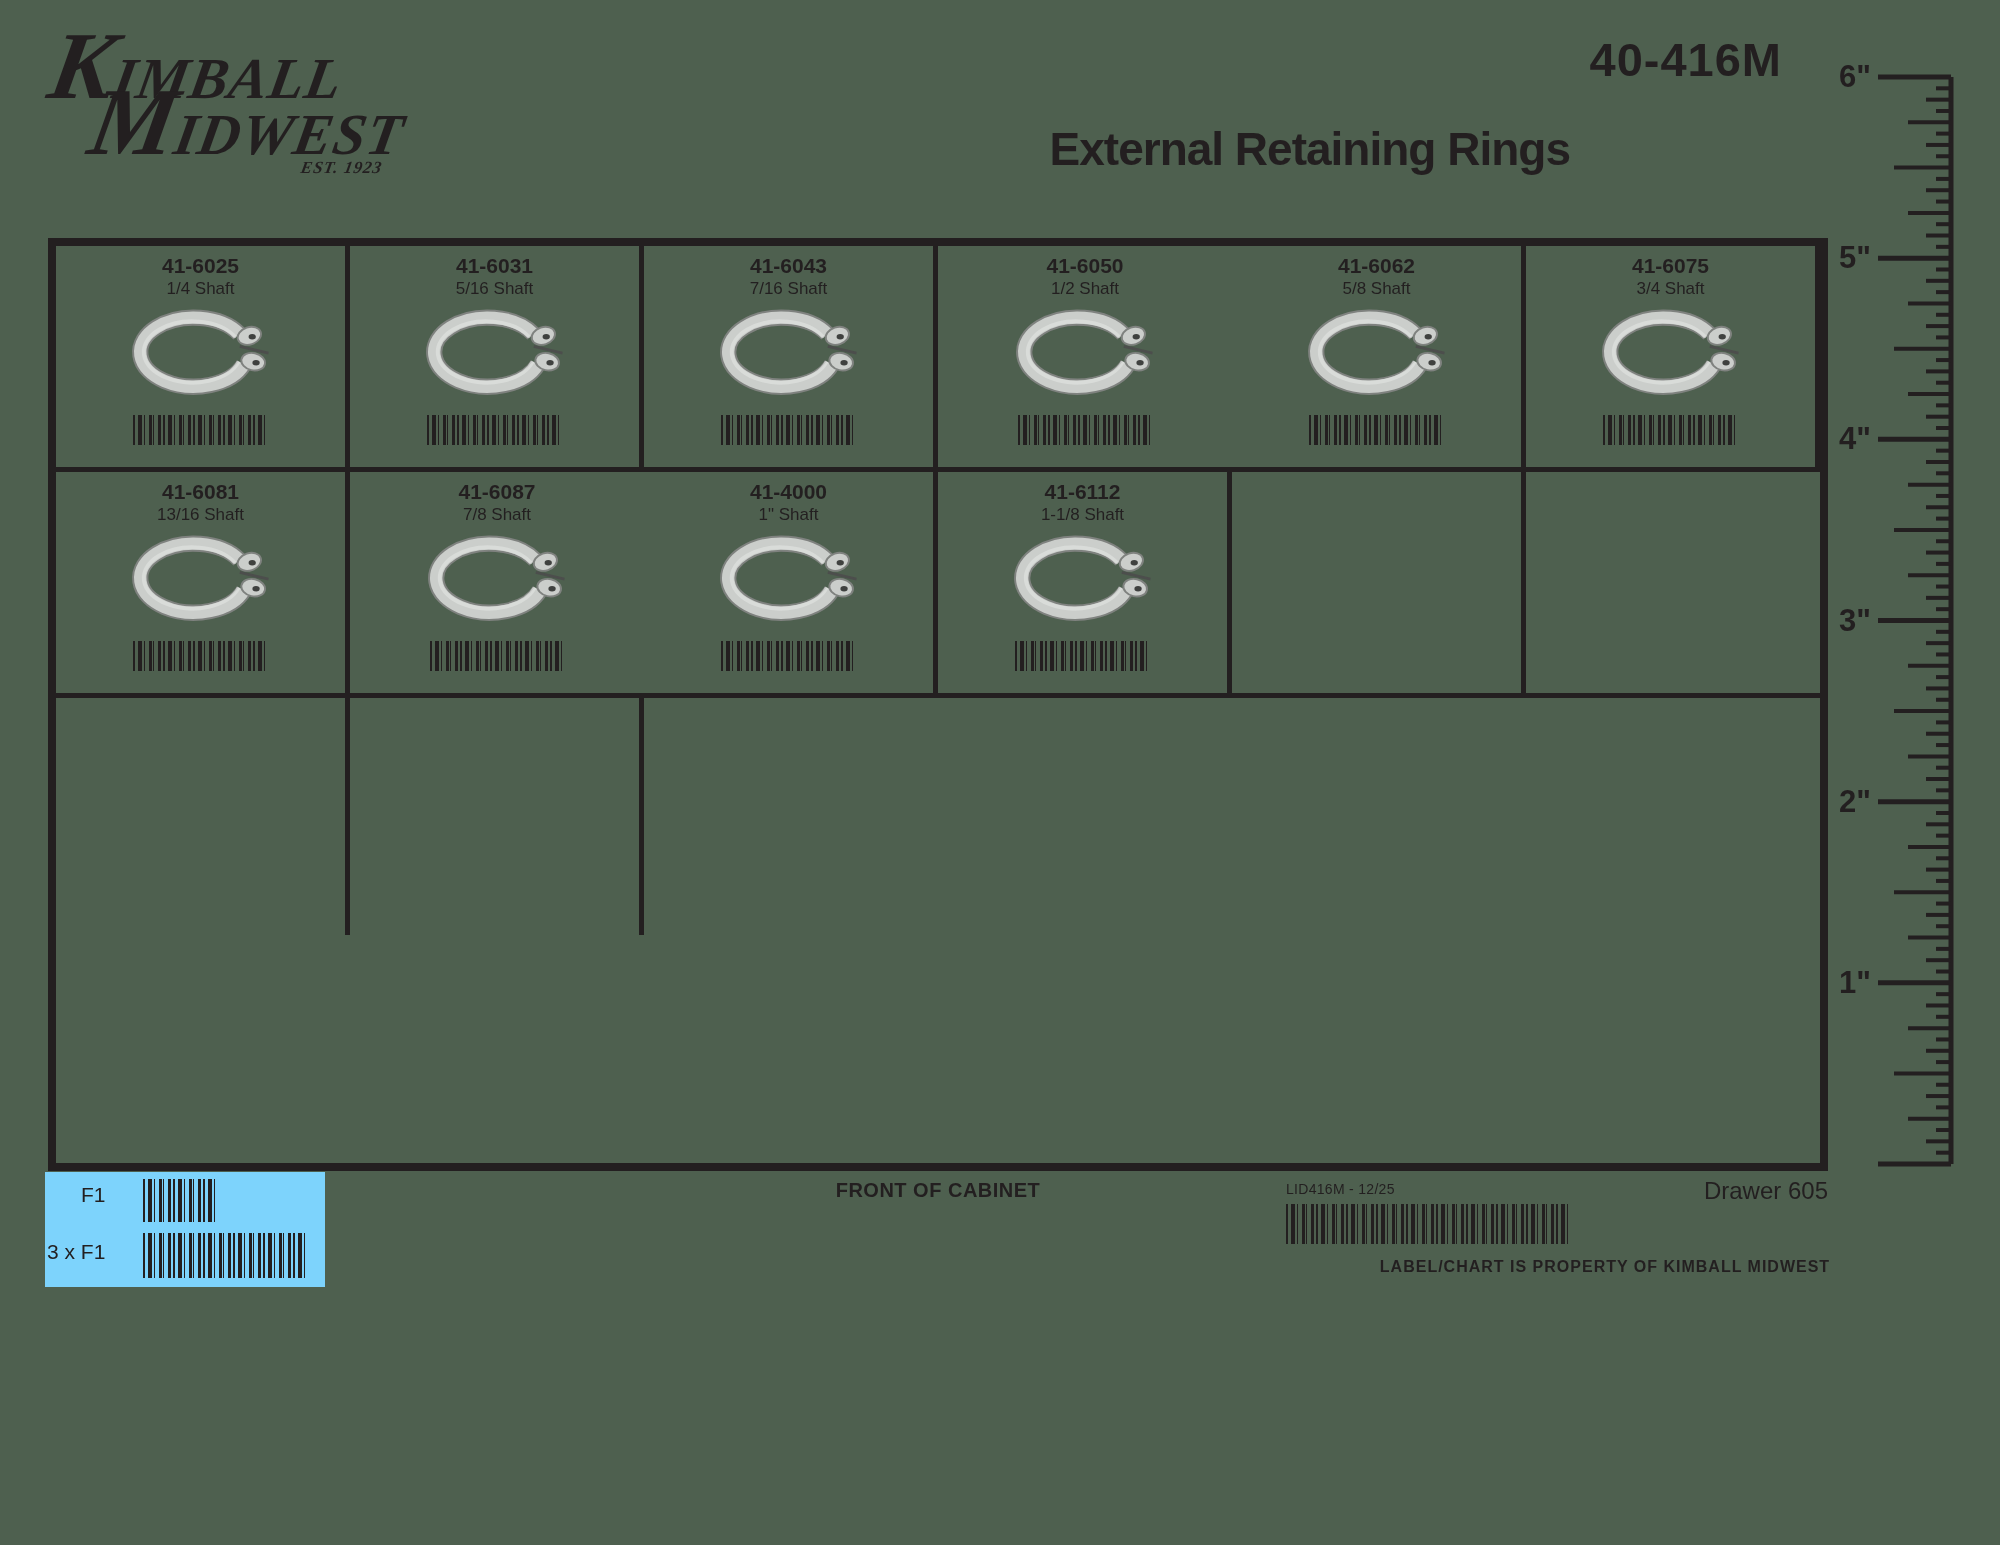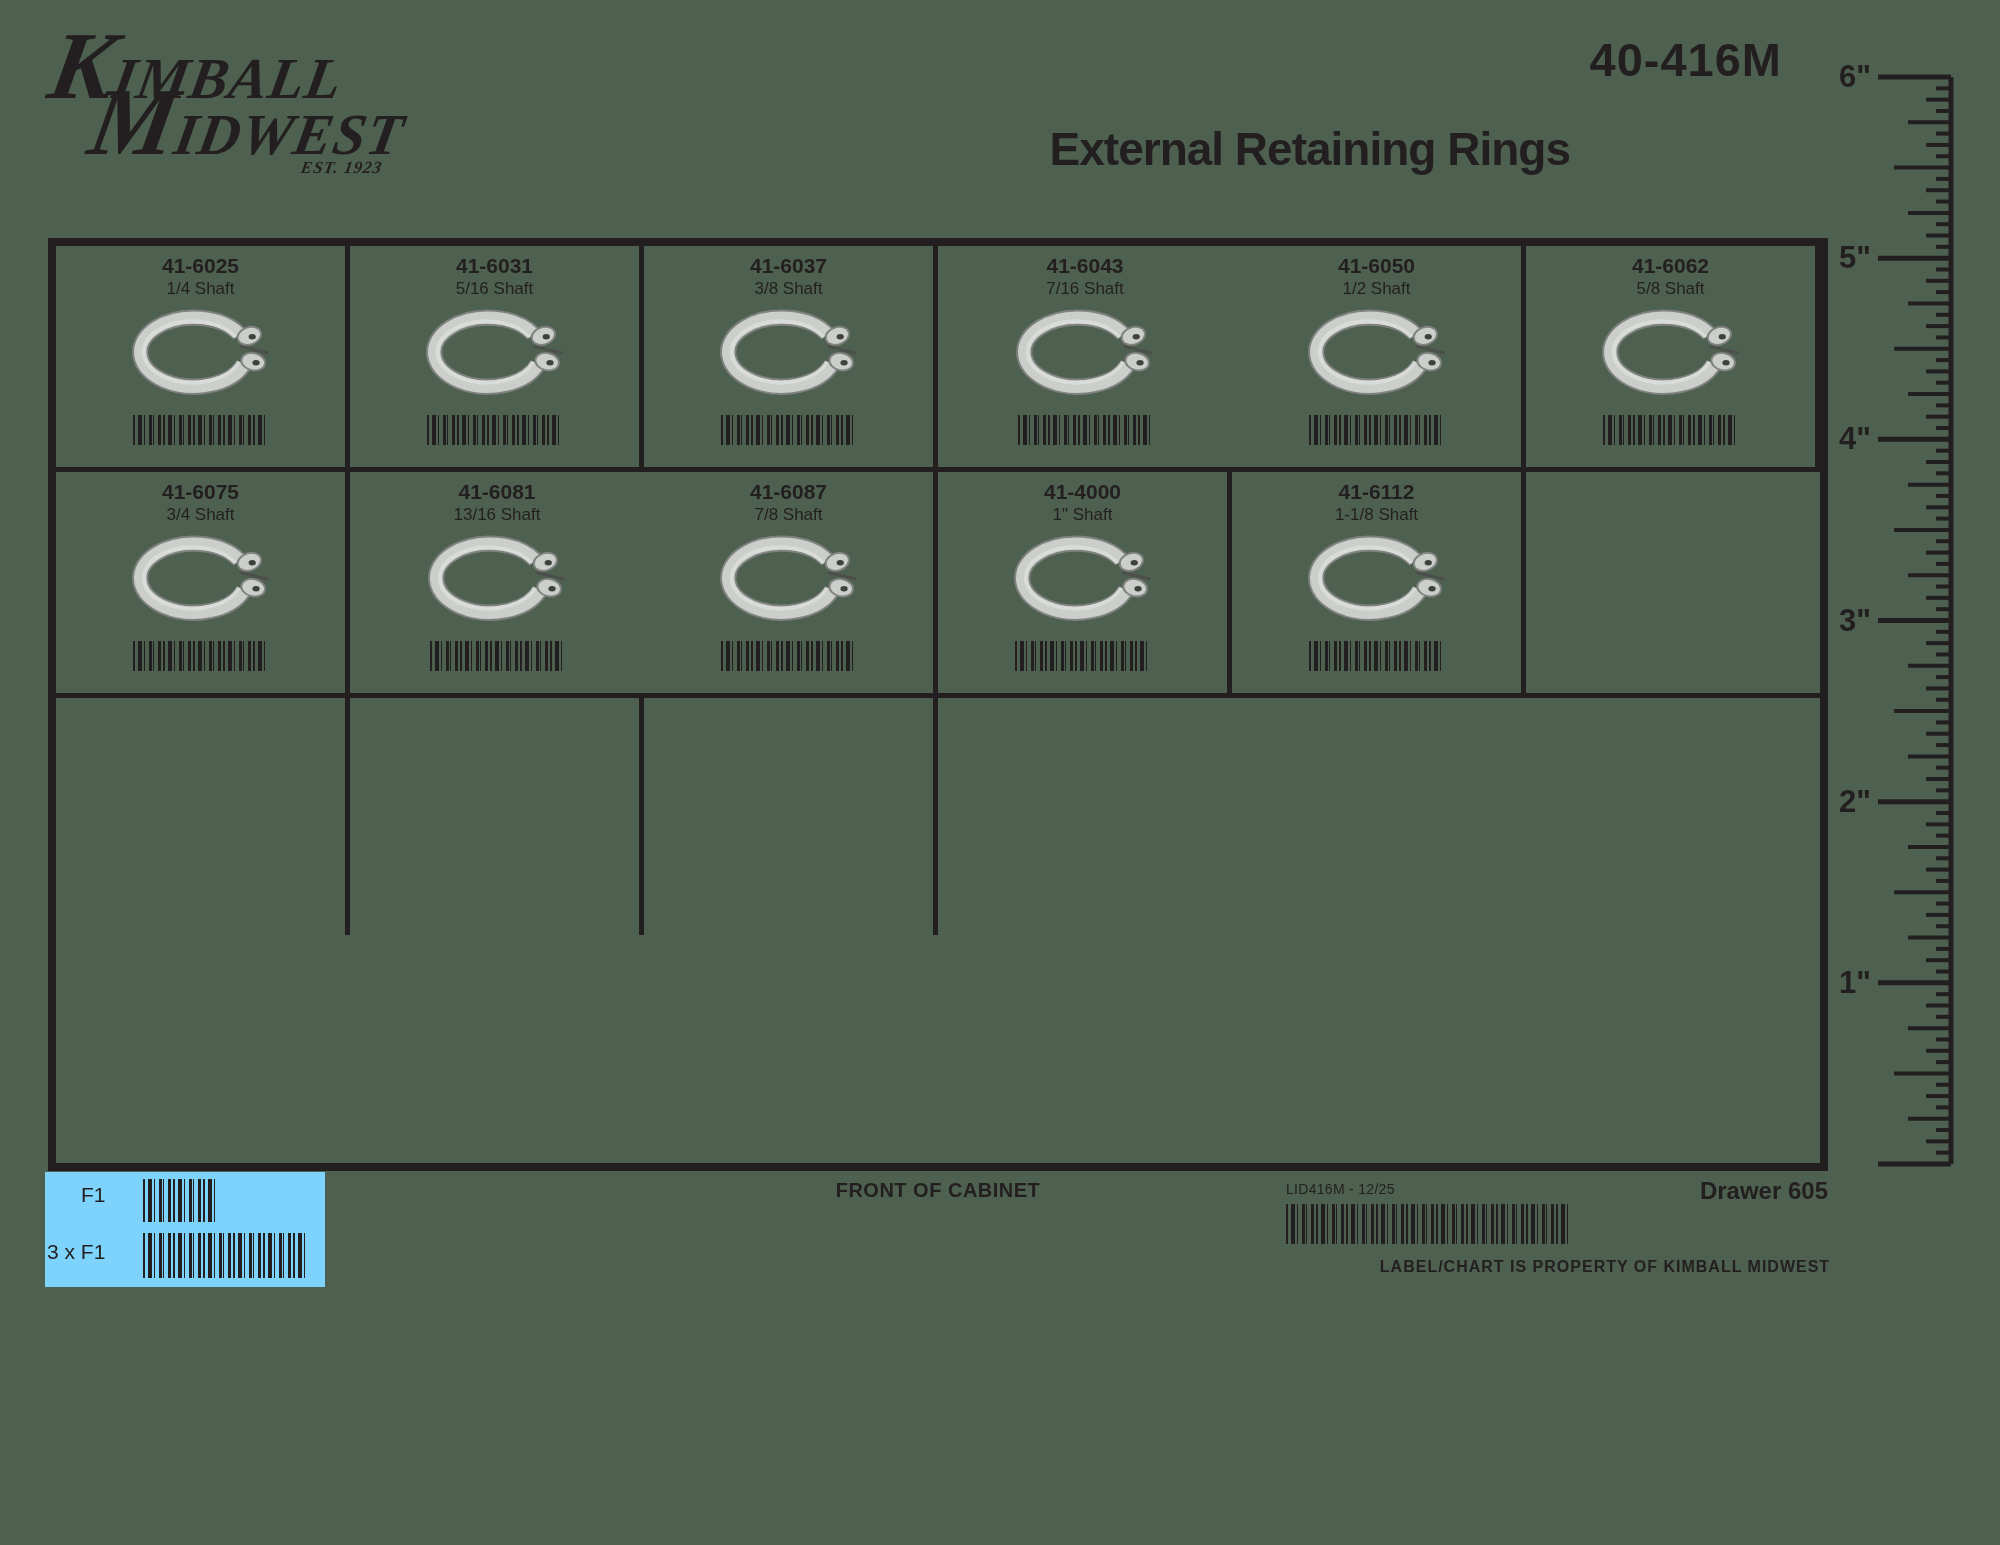--- a/index.html
+++ b/index.html
@@ -41,21 +41,21 @@
       #231f20 16px 19px, transparent 19px 20px,
       #231f20 20px 21px, transparent 21px 25px,
       #231f20 25px 28px, transparent 28px 30px);}
   .cellbc{width:135px;height:30px;margin:12px auto 0 auto;}
   
   .front{position:absolute;left:638px;top:1179px;width:600px;text-align:center;
          font-size:20px;font-weight:bold;letter-spacing:.5px;}
   .lid{position:absolute;left:1286px;top:1181px;font-size:14px;letter-spacing:.3px;}
   .longbc{position:absolute;left:1286px;top:1204px;width:283px;height:40px;}
   .drawer{position:absolute;left:1528px;top:1177px;width:300px;text-align:right;
-          font-size:24px;font-weight:bold;}
+          font-size:24px;font-weight:normal;}
   .property{position:absolute;left:1370px;top:1258px;width:470px;text-align:center;
             font-size:16px;font-weight:bold;letter-spacing:1px;white-space:nowrap;}
   
   .f1box{position:absolute;left:45px;top:1172px;width:280px;height:115px;background:#7dd3fc;}
   .f1lab{position:absolute;left:36px;top:11px;font-size:21px;}
   .f1bc{position:absolute;left:98px;top:7px;width:76px;height:43px;}
   .f1qlab{position:absolute;left:2px;top:68px;font-size:21px;}
   .f1qbc{position:absolute;left:98px;top:61px;width:166px;height:45px;}
   
   .ruler{position:absolute;left:1835px;top:40px;width:130px;height:1140px;}
@@ -98,28 +98,20 @@
     <div class="pn">41-6025</div>
     <div class="shaft">1/4 Shaft</div>
     <svg class="ring" viewBox="0 0 165 100">
         <use href="#ringSym"></use>
       </svg>
     <div class="bc cellbc"></div>
   </div>
   <div class="cell">
     <div class="pn">41-6031</div>
     <div class="shaft">5/16 Shaft</div>
-    <svg class="ring" viewBox="0 0 165 100">
-        <use href="#ringSym"></use>
-      </svg>
-    <div class="bc cellbc"></div>
-  </div>
-  <div class="cell">
-    <div class="pn">41-6037</div>
-    <div class="shaft">3/8 Shaft</div>
     <svg class="ring" viewBox="0 0 165 100">
         <use href="#ringSym"></use>
       </svg>
     <div class="bc cellbc"></div>
   </div>
   <div class="cell">
     <div class="pn">41-6043</div>
     <div class="shaft">7/16 Shaft</div>
     <svg class="ring" viewBox="0 0 165 100">
         <use href="#ringSym"></use>

